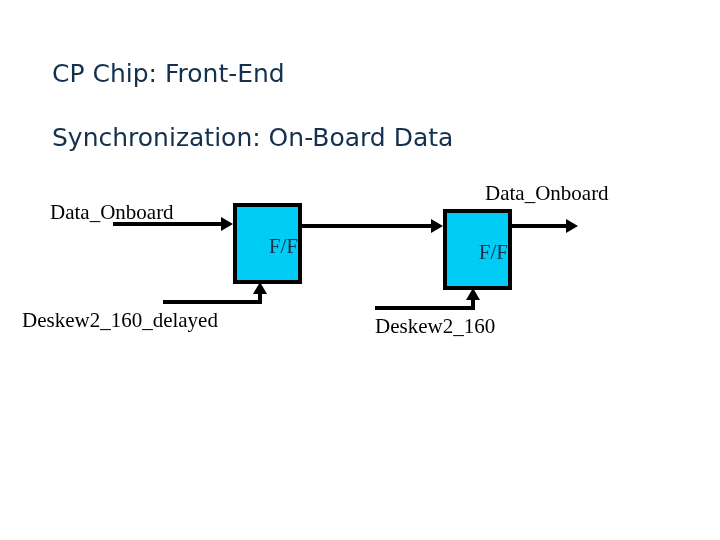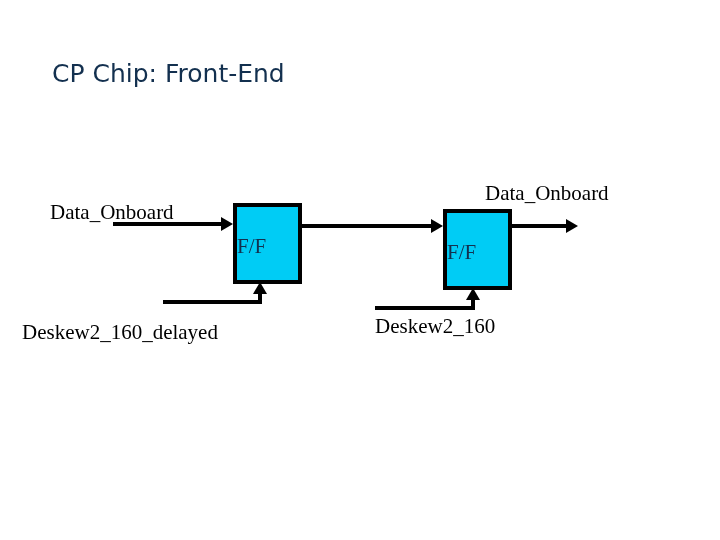--- a/index.html
+++ b/index.html
@@ -40,21 +40,21 @@
   .ff-box {
     position: absolute;
     background: #00ccf5;
     border: 4px solid #000000;
     box-sizing: border-box;
   }
   .ff-label {
     position: absolute;
     left: 0;
     right: 0;
-    text-align: left;
+    text-align: right;
     font-family: "Liberation Serif", "DejaVu Serif", serif;
     font-size: 21px;
     color: #13304f;
     line-height: 1;
   }
 
   .wire {
     position: absolute;
     background: #000000;
   }
@@ -88,38 +88,39 @@
     line-height: 1;
   }
 </style>
 </head>
 <body>
 
 <div id="slide">
 
   <div class="slide-title">
     <span>CP Chip: Front-End</span><br>
+    <span>Synchronization: On-Board Data</span>
   </div>
 
   <div>
 
     <div class="sig-label" style="left:50px; top:202px;">Data_Onboard</div>
 
     <div class="wire wire-h" style="left:113px; top:222px; width:110px;"></div>
     <div class="arrow-right" style="left:221px; top:217px;"></div>
 
     <div class="ff-box" style="left:233px; top:203px; width:69px; height:81px;">
       <div class="ff-label" style="top:29px;">F/F</div>
     </div>
 
     <div class="wire wire-h" style="left:163px; top:300px; width:99px;"></div>
     <div class="wire wire-v" style="left:258px; top:292px; height:12px;"></div>
     <div class="arrow-up" style="left:253px; top:282px;"></div>
 
-    <div class="sig-label" style="left:22px; top:322px;">Deskew2_160_delayed</div>
+    <div class="sig-label" style="left:22px; top:310px;">Deskew2_160_delayed</div>
 
     <div class="wire wire-h" style="left:302px; top:224px; width:131px;"></div>
     <div class="arrow-right" style="left:431px; top:219px;"></div>
 
     <div class="ff-box" style="left:443px; top:209px; width:69px; height:81px;">
       <div class="ff-label" style="top:29px;">F/F</div>
     </div>
 
     <div class="wire wire-h" style="left:375px; top:306px; width:100px;"></div>
     <div class="wire wire-v" style="left:471px; top:298px; height:12px;"></div>

